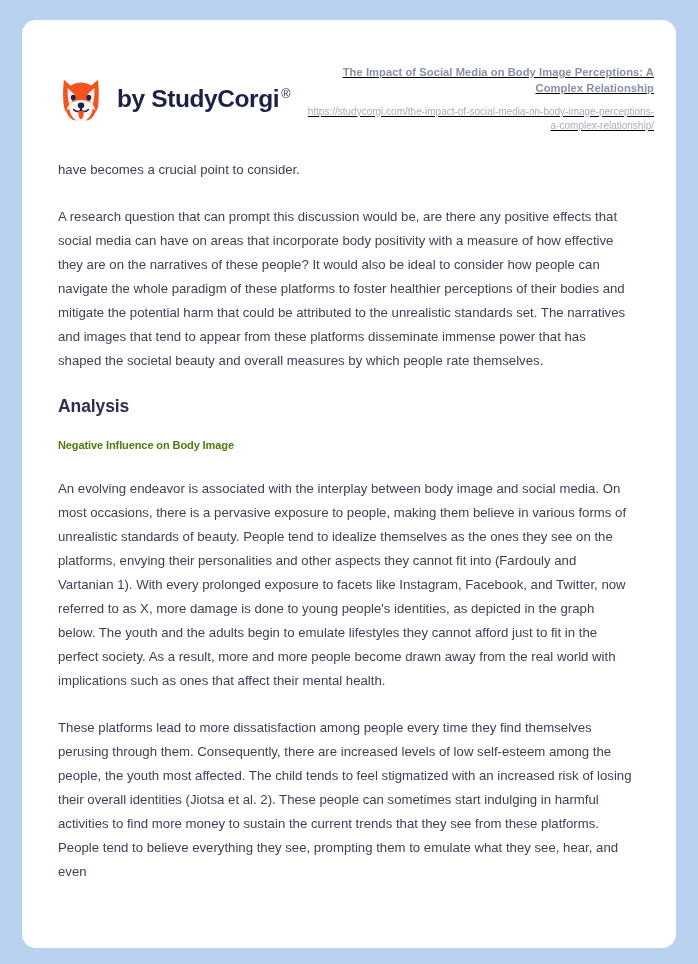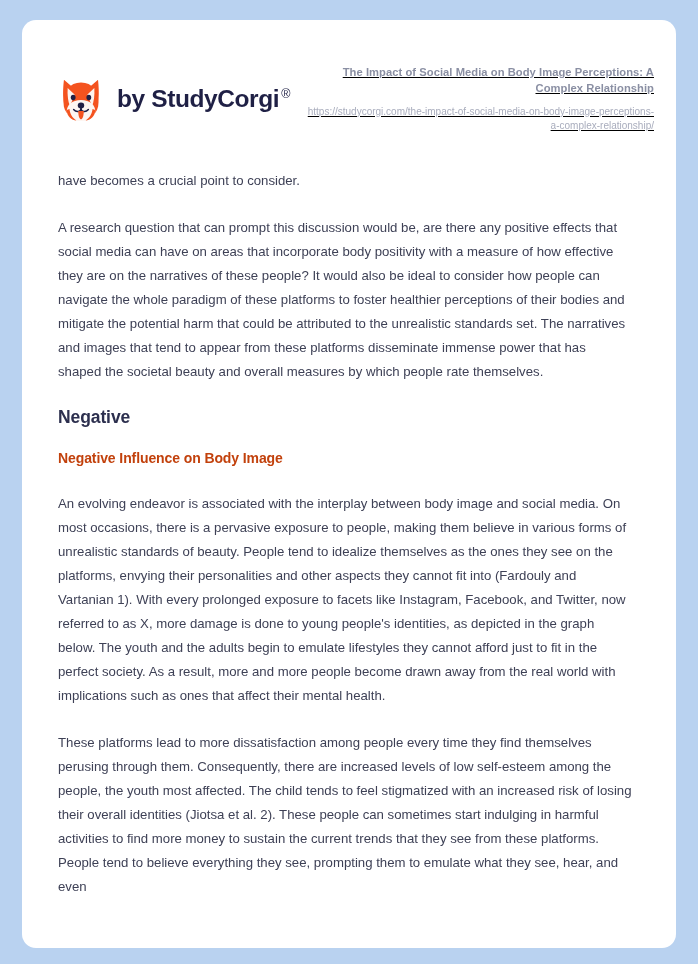--- a/index.html
+++ b/index.html
@@ -98,35 +98,35 @@
   }
 
   .doc-body p {
     font-size: 13.2px;
     line-height: 24px;
     color: #3e4156;
     margin: 0 0 23px 0;
     text-align: left;
   }
   .doc-body p.first-para {
-    margin-top: 35px;
+    margin-top: 24px;
   }
 
   h2.section-title {
     font-size: 17.5px;
     font-weight: bold;
     color: #2c2f4e;
     margin: 0 0 22px 0;
     line-height: 1.2;
     letter-spacing: -0.1px;
   }
   h3.subsection-title {
-    font-size: 14px;
+    font-size: 11px;
     font-weight: bold;
-    color: #c2410c;
+    color: #4d7c0f;
     margin: 0 0 25px 0;
     line-height: 1.2;
     letter-spacing: -0.1px;
   }
 </style>
 </head>
 <body>
 
 <div class="page-card">
 
@@ -168,21 +168,21 @@
     </div>
 
   </div>
 
   <div class="doc-body">
 
     <p class="first-para">have becomes a crucial point to consider.</p>
 
     <p>A research question that can prompt this discussion would be, are there any positive effects that social media can have on areas that incorporate body positivity with a measure of how effective they are on the narratives of these people? It would also be ideal to consider how people can navigate the whole paradigm of these platforms to foster healthier perceptions of their bodies and mitigate the potential harm that could be attributed to the unrealistic standards set. The narratives and images that tend to appear from these platforms disseminate immense power that has shaped the societal beauty and overall measures by which people rate themselves.</p>
 
-    <h2 class="section-title">Negative</h2>
+    <h2 class="section-title">Analysis</h2>
 
     <h3 class="subsection-title">Negative Influence on Body Image</h3>
 
     <p>An evolving endeavor is associated with the interplay between body image and social media. On most occasions, there is a pervasive exposure to people, making them believe in various forms of unrealistic standards of beauty. People tend to idealize themselves as the ones they see on the platforms, envying their personalities and other aspects they cannot fit into (Fardouly and Vartanian 1). With every prolonged exposure to facets like Instagram, Facebook, and Twitter, now referred to as X, more damage is done to young people's identities, as depicted in the graph below. The youth and the adults begin to emulate lifestyles they cannot afford just to fit in the perfect society. As a result, more and more people become drawn away from the real world with implications such as ones that affect their mental health.</p>
 
     <p>These platforms lead to more dissatisfaction among people every time they find themselves perusing through them. Consequently, there are increased levels of low self-esteem among the people, the youth most affected. The child tends to feel stigmatized with an increased risk of losing their overall identities (Jiotsa et al. 2). These people can sometimes start indulging in harmful activities to find more money to sustain the current trends that they see from these platforms. People tend to believe everything they see, prompting them to emulate what they see, hear, and even</p>
 
   </div>
 
 </div>

